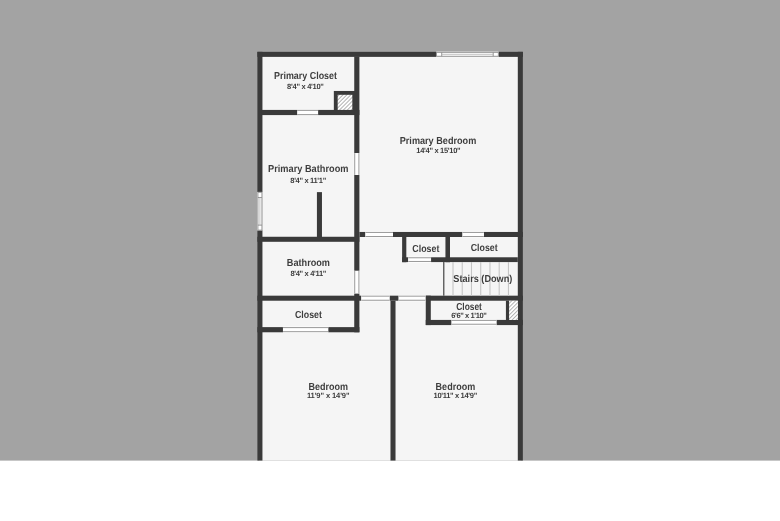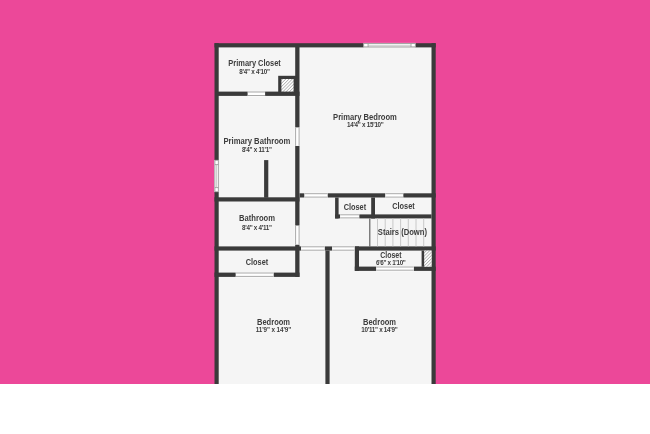--- a/index.html
+++ b/index.html
@@ -1,16 +1,16 @@
 <!DOCTYPE html>
 <html><head>
 <meta charset="utf-8">
 <style>
   html,body{margin:0;padding:0;background:#ffffff;}
-  .page{position:relative;width:650px;height:384px;background:#ec4899;overflow:hidden;}
+  .page{position:relative;width:650px;height:384px;background:#a3a3a3;overflow:hidden;}
   text{font-family:"Liberation Sans",sans-serif;font-weight:700;fill:#3d3d3d;}
 </style>
 </head>
 <body>
 <div class="page">
 <svg width="650" height="434" viewBox="0 0 650 434" xmlns="http://www.w3.org/2000/svg">
 <defs>
   <pattern id="hatch" patternUnits="userSpaceOnUse" width="2.3" height="2.3" patternTransform="rotate(-45)">
     <rect width="2.3" height="2.3" fill="#fdfdfd"></rect>
     <line x1="0" y1="0" x2="2.3" y2="0" stroke="#6e6e6e" stroke-width="0.85"></line>

